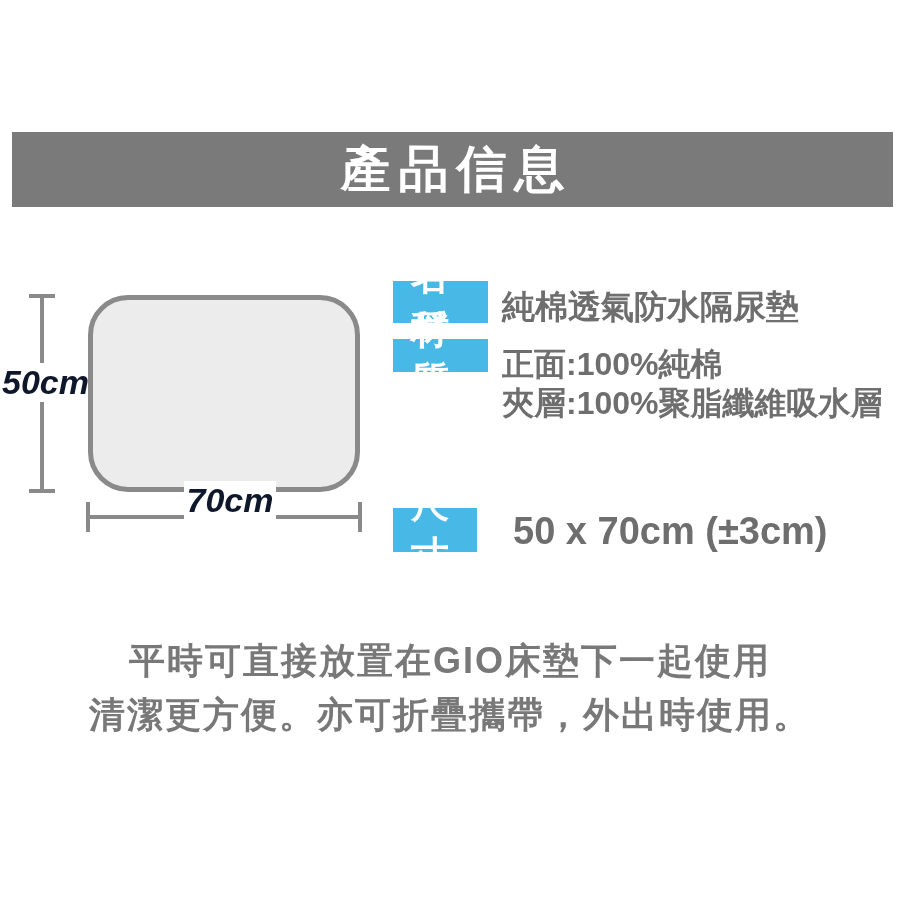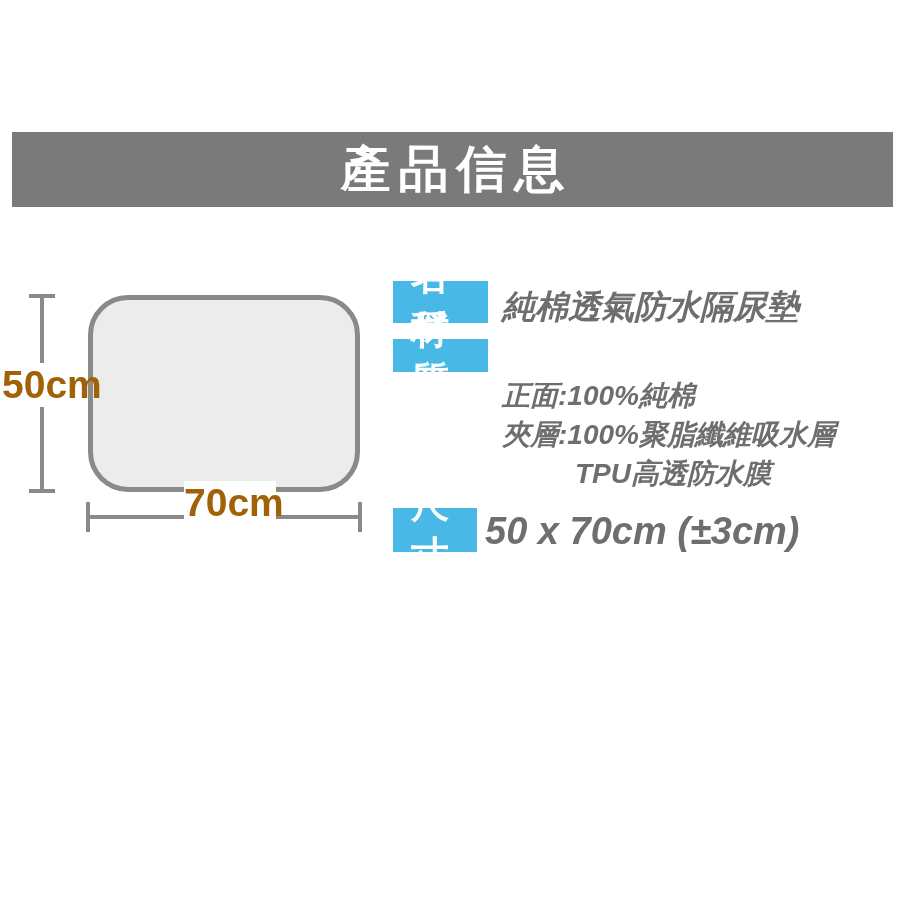--- a/index.html
+++ b/index.html
@@ -44,25 +44,26 @@
   .dim { position: absolute; background: #8a8a8a; }
   .vdim-line      { left: 40px;  top: 296px; width: 4px;  height: 195px; }
   .vdim-cap-top   { left: 29px;  top: 294px; width: 26px; height: 4px; }
   .vdim-cap-bot   { left: 29px;  top: 489px; width: 26px; height: 4px; }
   .hdim-line      { left: 88px;  top: 515px; width: 272px; height: 4px; }
   .hdim-cap-left  { left: 86px;  top: 502px; width: 4px;  height: 30px; }
   .hdim-cap-right { left: 358px; top: 502px; width: 4px;  height: 30px; }
   .dim-label {
     position: absolute;
     background: #ffffff;
-    color: #a16207;
-    font-size: 39px;
+    color: #0f172a;
+    font-size: 34px;
     font-weight: bold;
     text-align: center;
     white-space: nowrap;
+    font-style: italic;
   }
   .height-label { left: 2px;   top: 363px; width: 80px; }
   .width-label  { left: 168px; top: 481px; width: 92px; margin-left: 16px; }
   
   .spec-label {
     position: absolute;
     background: #48b8e6;
     color: #ffffff;
     font-size: 38px;
     font-weight: bold;
@@ -72,31 +73,29 @@
     box-sizing: border-box;
   }
   .label-name     { left: 393px; top: 281px; width: 95px;  height: 42px; }
   .label-material { left: 393px; top: 339px; width: 95px;  height: 33px; }
   .label-size     { left: 393px; top: 508px; width: 84px; height: 44px; }
   .spec-text {
     position: absolute;
     color: #6e6e6e;
     font-weight: bold;
     white-space: nowrap;
-    font-style: italic;
   }
   .name-value { left: 502px; top: 285px; font-size: 33px; }
   .material-lines {
     left: 502px; top: 345px;
-    font-size: 28px;
+    font-size: 32px;
     line-height: 39px;
-    margin-top: 31px;
   }
   .material-line-indent { padding-left: 73px; }
-  .size-value { left: 485px; top: 510px; font-size: 38px; }
+  .size-value { left: 513px; top: 510px; font-size: 38px; }
   
   .footer-note {
     position: absolute;
     left: 0; top: 634px;
     width: 900px;
     text-align: center;
     color: #787878;
     font-size: 36px;
     font-weight: bold;
     line-height: 54px;
@@ -127,21 +126,24 @@
   </div>
 
   <div>
     <div class="spec-label label-name">名稱</div>
     <div class="spec-text name-value">純棉透氣防水隔尿墊</div>
 
     <div class="spec-label label-material">材質</div>
     <div class="spec-text material-lines">
       <div>正面:100%純棉</div>
       <div>夾層:100%聚脂纖維吸水層</div>
-      <div class="material-line-indent">TPU高透防水膜</div>
     </div>
 
     <div class="spec-label label-size">尺寸</div>
     <div class="spec-text size-value">50 x 70cm (±3cm)</div>
   </div>
 
+  <div class="footer-note">
+    <div>平時可直接放置在GIO床墊下一起使用</div>
+    <div>清潔更方便。亦可折疊攜帶，外出時使用。</div>
+  </div>
 
 </div>
 
 </body></html>

